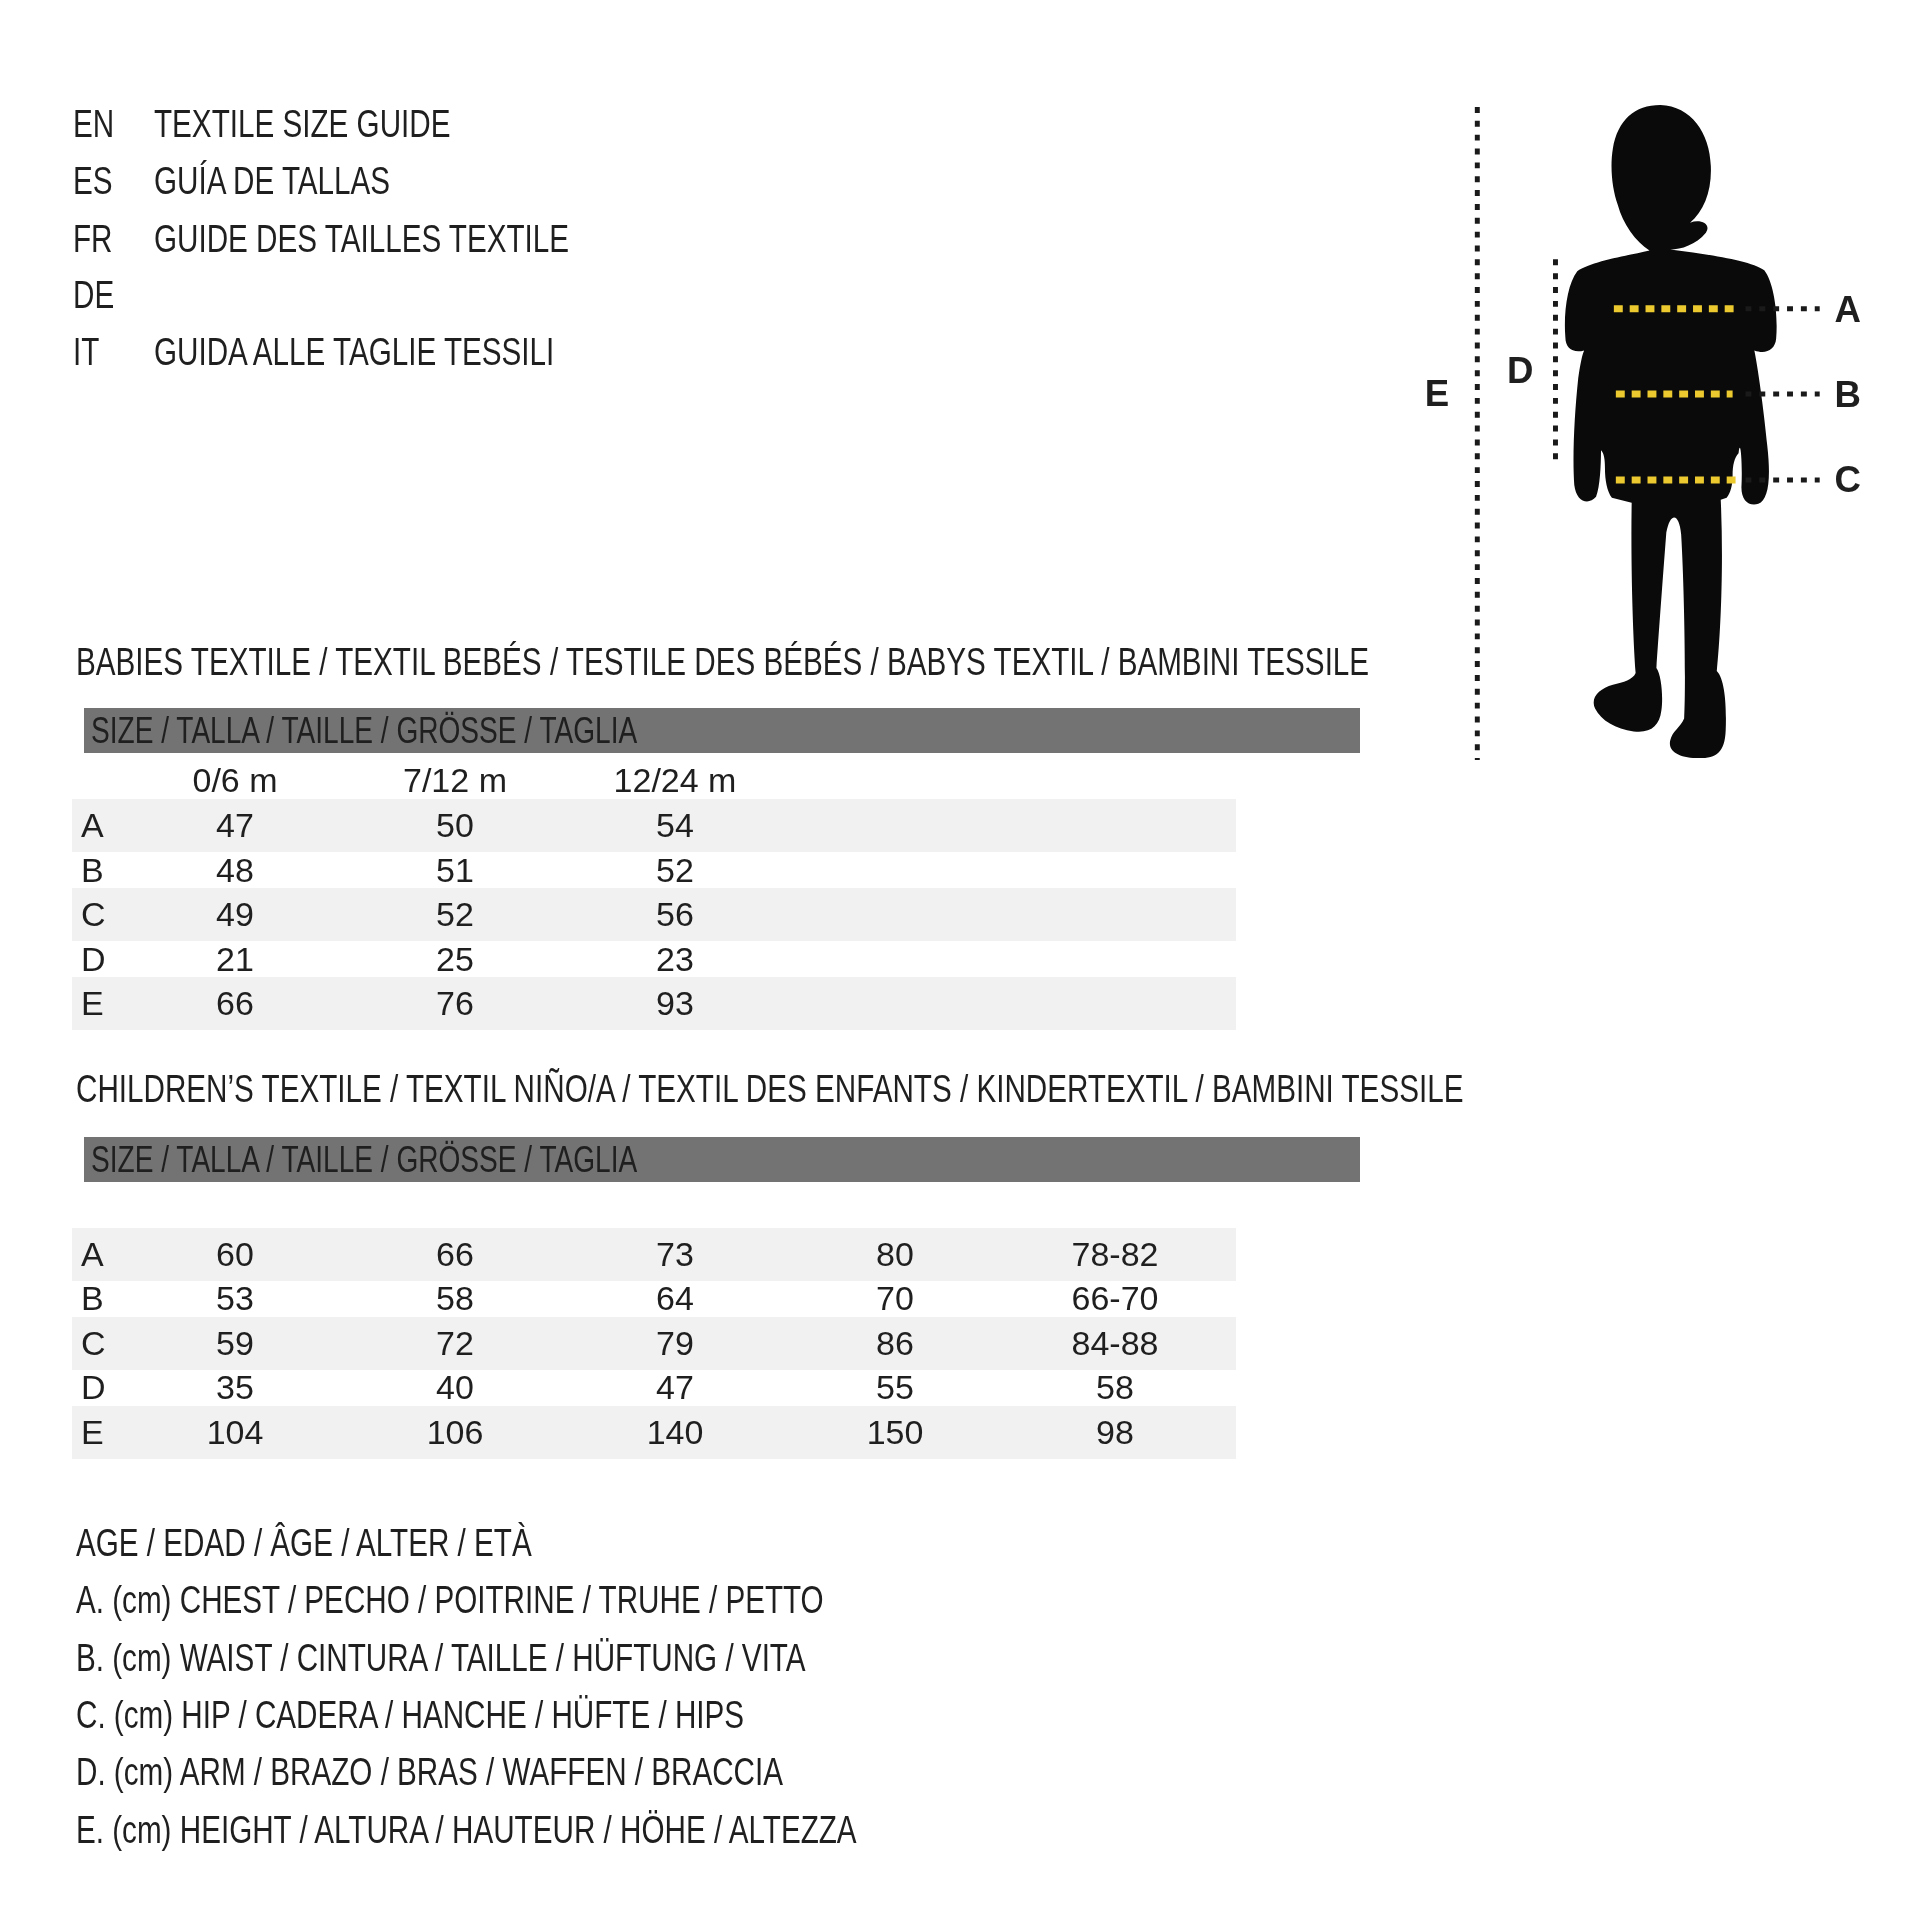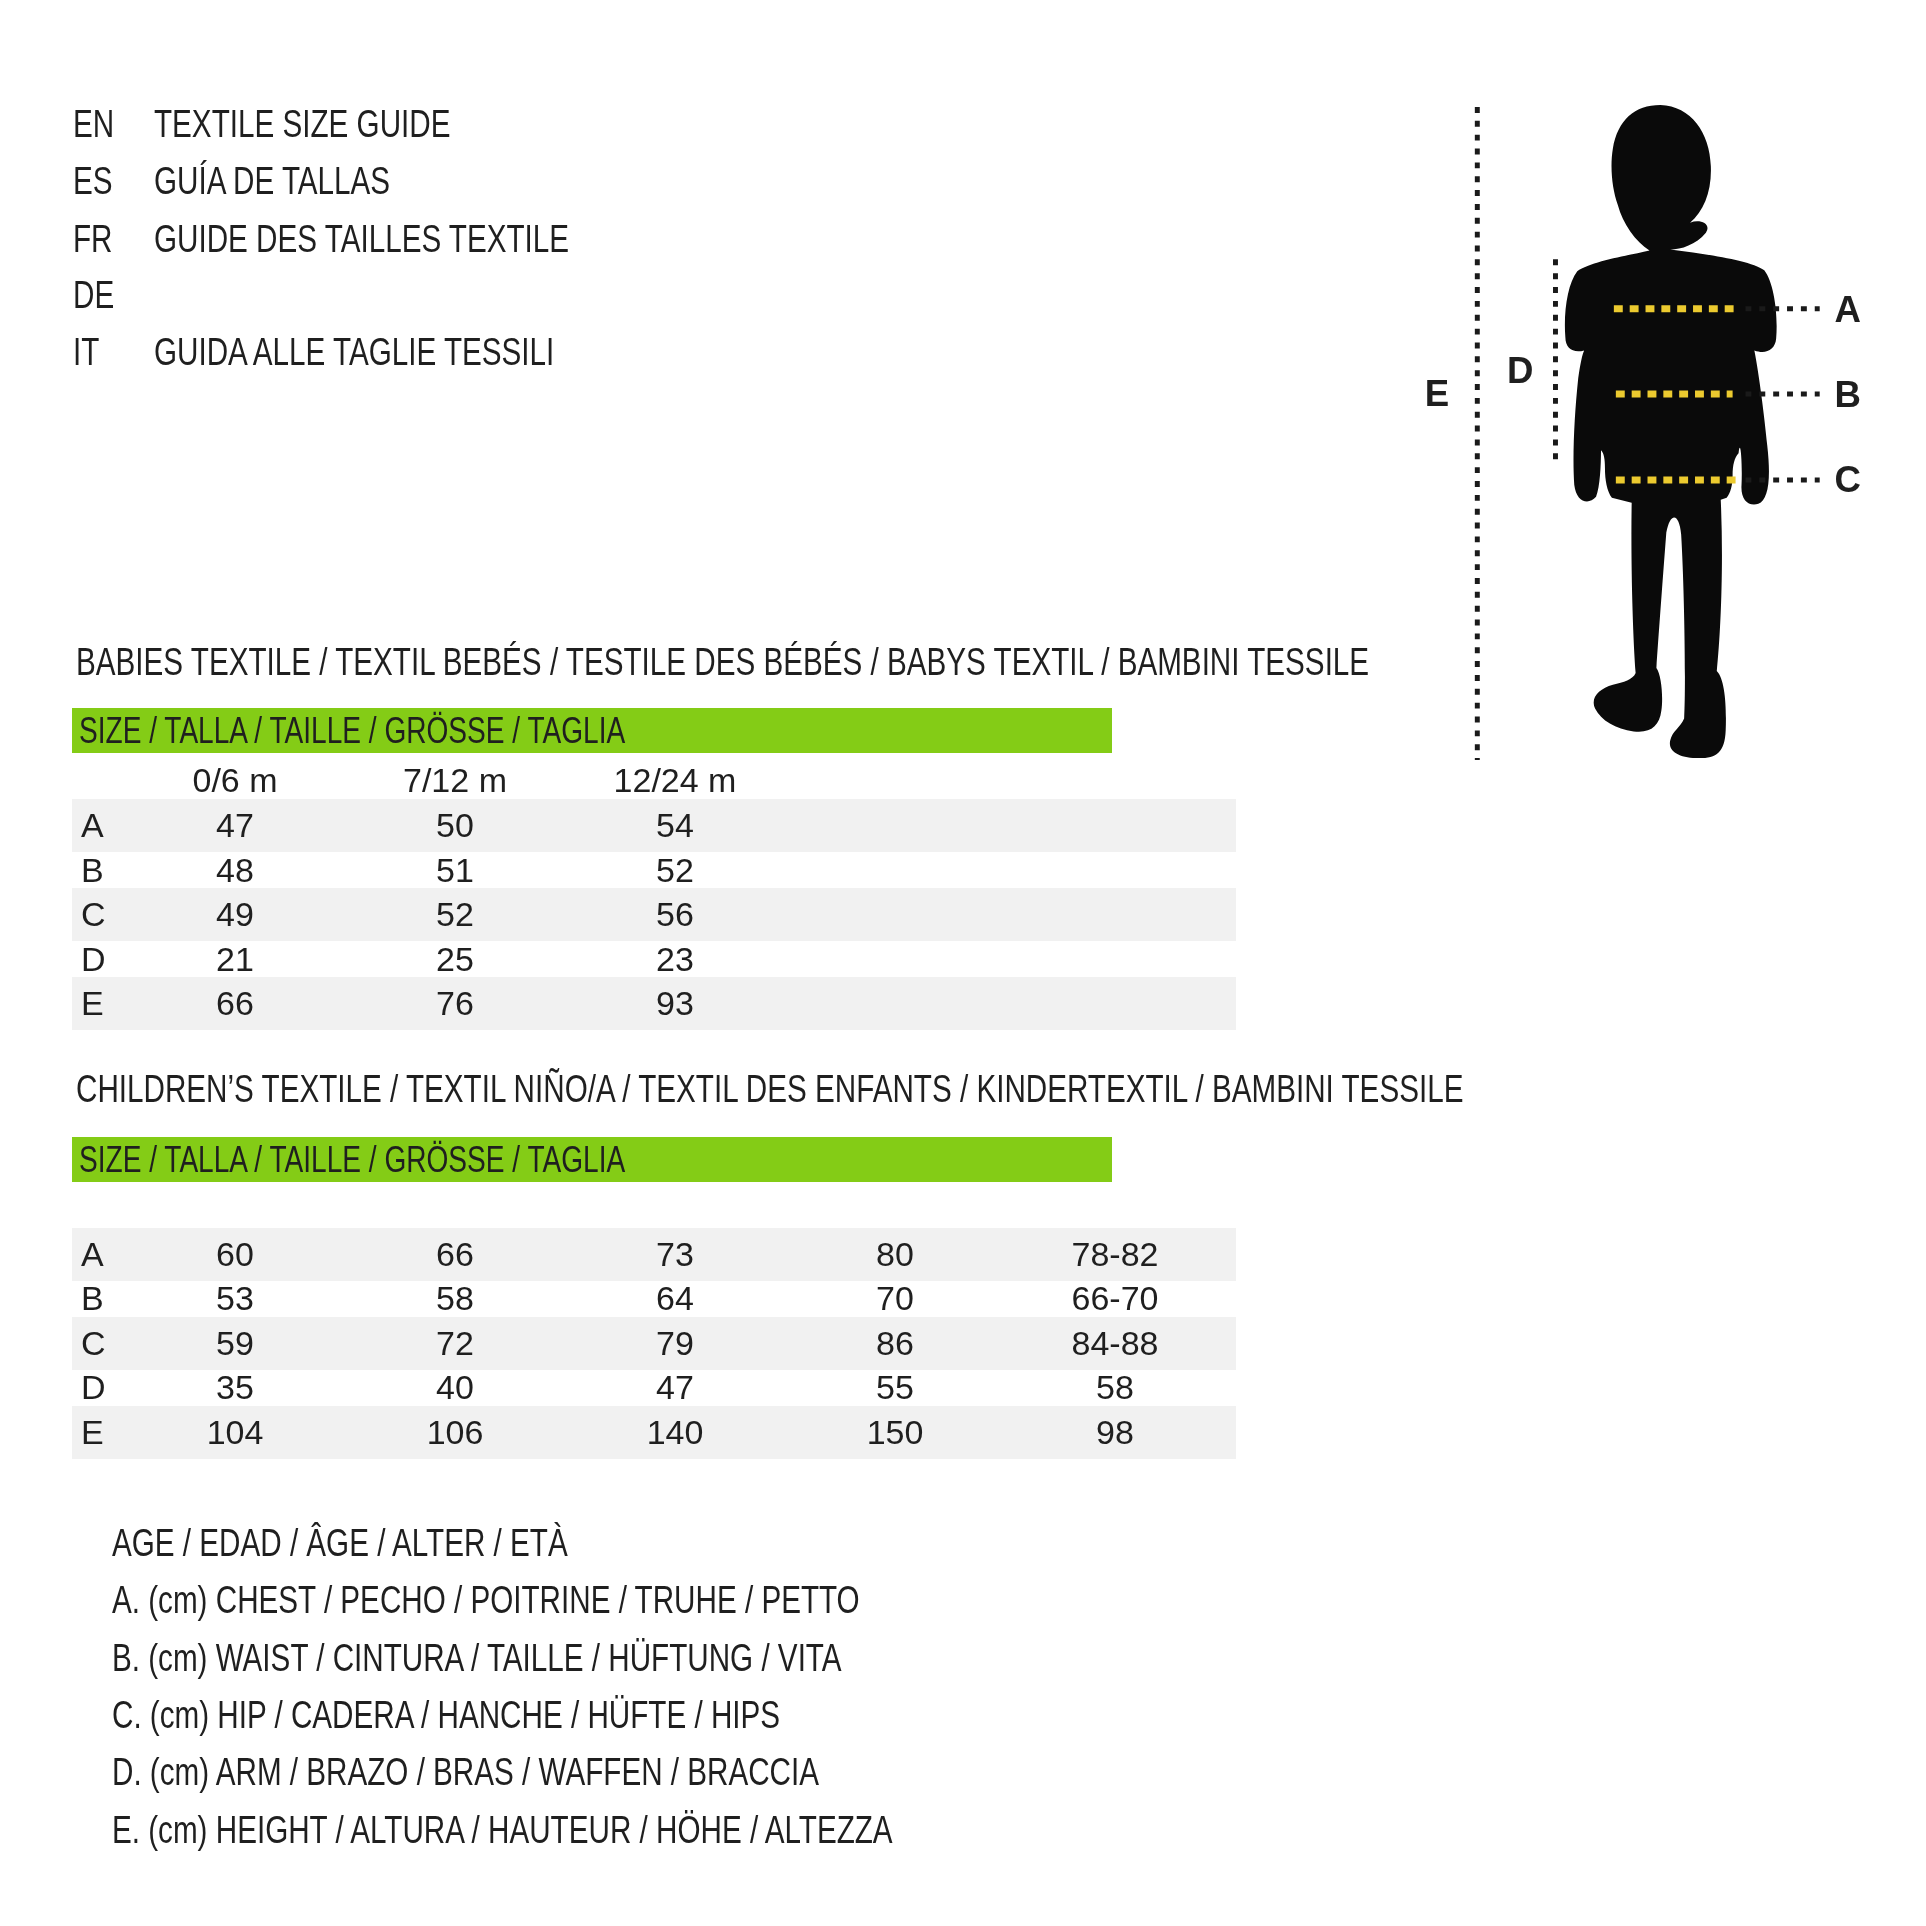--- a/index.html
+++ b/index.html
@@ -12,31 +12,31 @@
 
   
   .lang-row { position:absolute; left:0; width:100%; height:40px; font-size:38px; line-height:40px; }
   .lang-code { position:absolute; left:73px; }
   .lang-title { position:absolute; left:154px; }
 
   
   .section-title { position:absolute; left:76px; font-size:38px; line-height:40px; }
 
   
-  .size-bar { position:absolute; left:72px; width:1040px; height:45px; background:#84cc16; }
+  .size-bar { position:absolute; left:84px; width:1276px; height:45px; background:#737373; }
   .size-bar .bar-text { font-size:36px; line-height:45px; margin-left:7px; }
   .trow { position:absolute; left:72px; width:1164px; height:53px; display:grid; align-items:center; }
   .grid3 { grid-template-columns:53px 220px 220px 220px 1fr; }
   .grid5 { grid-template-columns:53px 220px 220px 220px 220px 220px 1fr; }
   .stripe { background:#f1f1f1; }
   .cell { text-align:center; font-size:34px; line-height:45px; }
   .rowlabel { text-align:left; padding-left:9px; font-size:34px; line-height:45px; }
 
   
-  .legend-line { position:absolute; left:76px; font-size:38px; line-height:40px;margin-left:36px; }
+  .legend-line { position:absolute; left:76px; font-size:38px; line-height:40px; }
 
   
   .figure-svg { position:absolute; left:1411px; top:84px; width:475px; height:703px; }
   .marker-label { font-family:"Liberation Sans", sans-serif; font-weight:bold; font-size:37px; fill:#1f1f1f; }
 </style>
 </head>
 <body>
 
 <div class="page">
 

